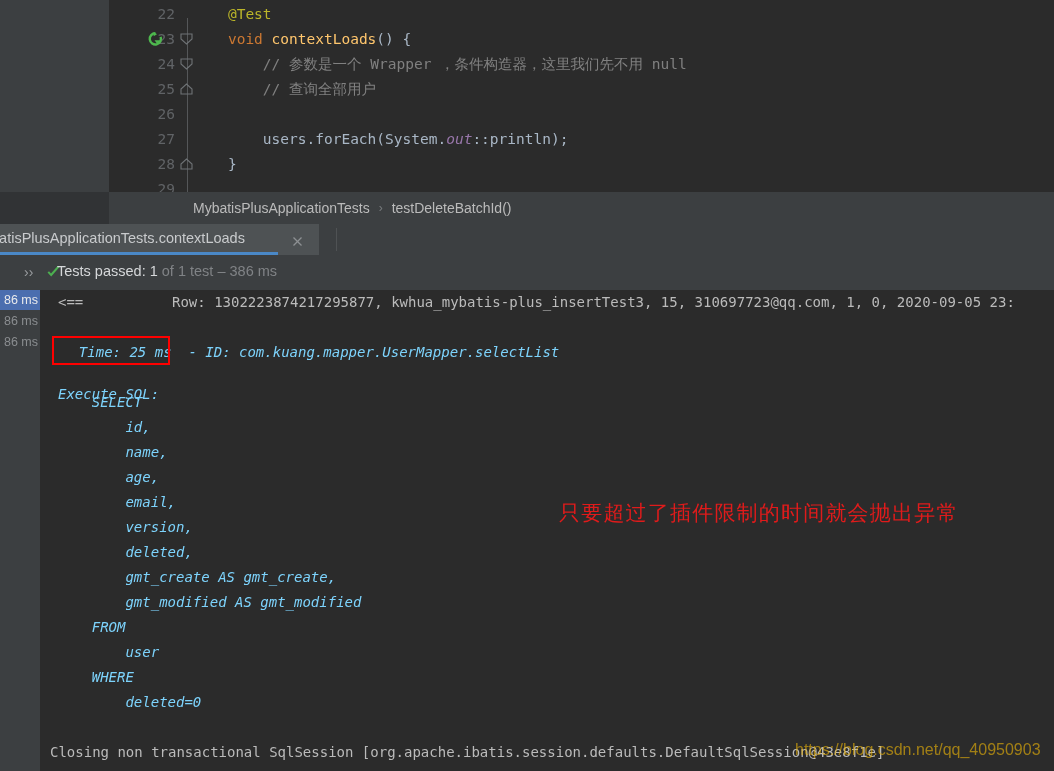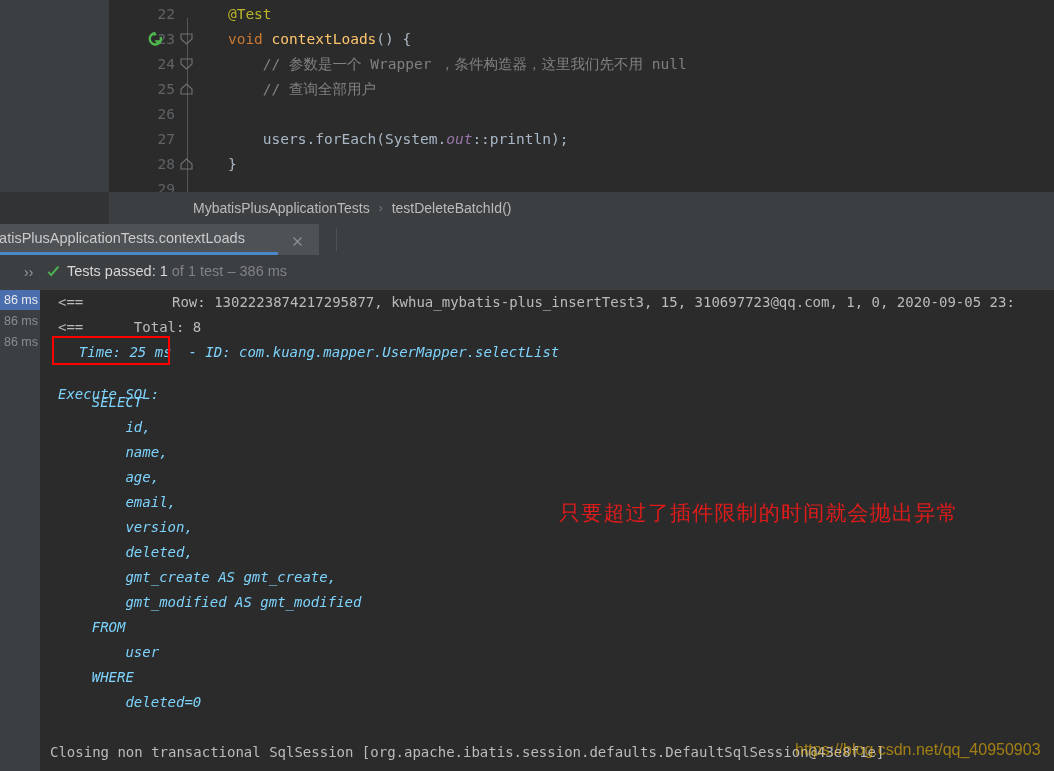--- a/index.html
+++ b/index.html
@@ -50,21 +50,21 @@
              font-family:"Liberation Sans",sans-serif;white-space:nowrap;}
   .tab-close{position:absolute;left:291px;top:9px;width:13px;height:13px;}
   .tab-underline{position:absolute;left:0;top:28px;width:278px;height:3px;background:#4a88c7;}
   .tab-divider{position:absolute;left:336px;top:4px;width:1px;height:23px;background:#4f5254;}
 
   
   .status-bar{position:absolute;left:0;top:255px;width:1054px;height:35px;background:#3c3f41;}
   .chevrons{position:absolute;left:24px;top:9px;color:#9a9da0;font-size:14px;
             font-family:"Liberation Sans",sans-serif;}
   .check{position:absolute;left:46px;top:10px;width:15px;height:15px;}
-  .status-txt{position:absolute;left:67px;top:8px;font-size:14.5px;
+  .status-txt{position:absolute;left:57px;top:8px;font-size:14.5px;
               font-family:"Liberation Sans",sans-serif;color:#bbbbbb;white-space:nowrap;}
   .status-dim{color:#808386;}
   .status-strong{color:#d6d8da;}
 
   
   .tree{position:absolute;left:0;top:290px;width:20px;height:481px;background:#3c3f41;}
   .tree-row{position:absolute;left:0;width:40px;height:20px;}
   .tree-row .dur{position:absolute;right:2px;top:3px;font-size:12.5px;
        font-family:"Liberation Sans",sans-serif;color:#8a8d90;white-space:nowrap;}
   .tree-row.sel{background:#4b6eaf;}
@@ -193,21 +193,20 @@
         <span class="dur">86 ms</span>
       </div>
       <div class="tree-row" style="top: 42px;">
         <span class="dur">86 ms</span>
       </div>
     </div>
 
   <div class="console" id="console">
       <div class="cl c-white" style="top: 0px; left: 18px;">&lt;==</div>
       <div class="cl c-white" style="top: 0px; left: 132px;">Row: 1302223874217295877, kwhua_mybatis-plus_insertTest3, 15, 310697723@qq.com, 1, 0, 2020-09-05 23:</div>
-      <div class="cl c-white" style="top: 25px; left: 18px;">&lt;==      Total: 8</div>
       <div class="cl c-red" style="top: 50px; left: 22px;">  Time: 25 ms  - ID: com.kuang.mapper.UserMapper.selectList</div>
       <div class="cl c-red" style="top: 92px; left: 18px;">Execute SQL:</div>
       <div class="cl c-red" style="top: 100px; left: 18px;">    SELECT</div>
       <div class="cl c-red" style="top: 125px; left: 18px;">        id,</div>
       <div class="cl c-red" style="top: 150px; left: 18px;">        name,</div>
       <div class="cl c-red" style="top: 175px; left: 18px;">        age,</div>
       <div class="cl c-red" style="top: 200px; left: 18px;">        email,</div>
       <div class="cl c-red" style="top: 225px; left: 18px;">        version,</div>
       <div class="cl c-red" style="top: 250px; left: 18px;">        deleted,</div>
       <div class="cl c-red" style="top: 275px; left: 18px;">        gmt_create AS gmt_create,</div>

